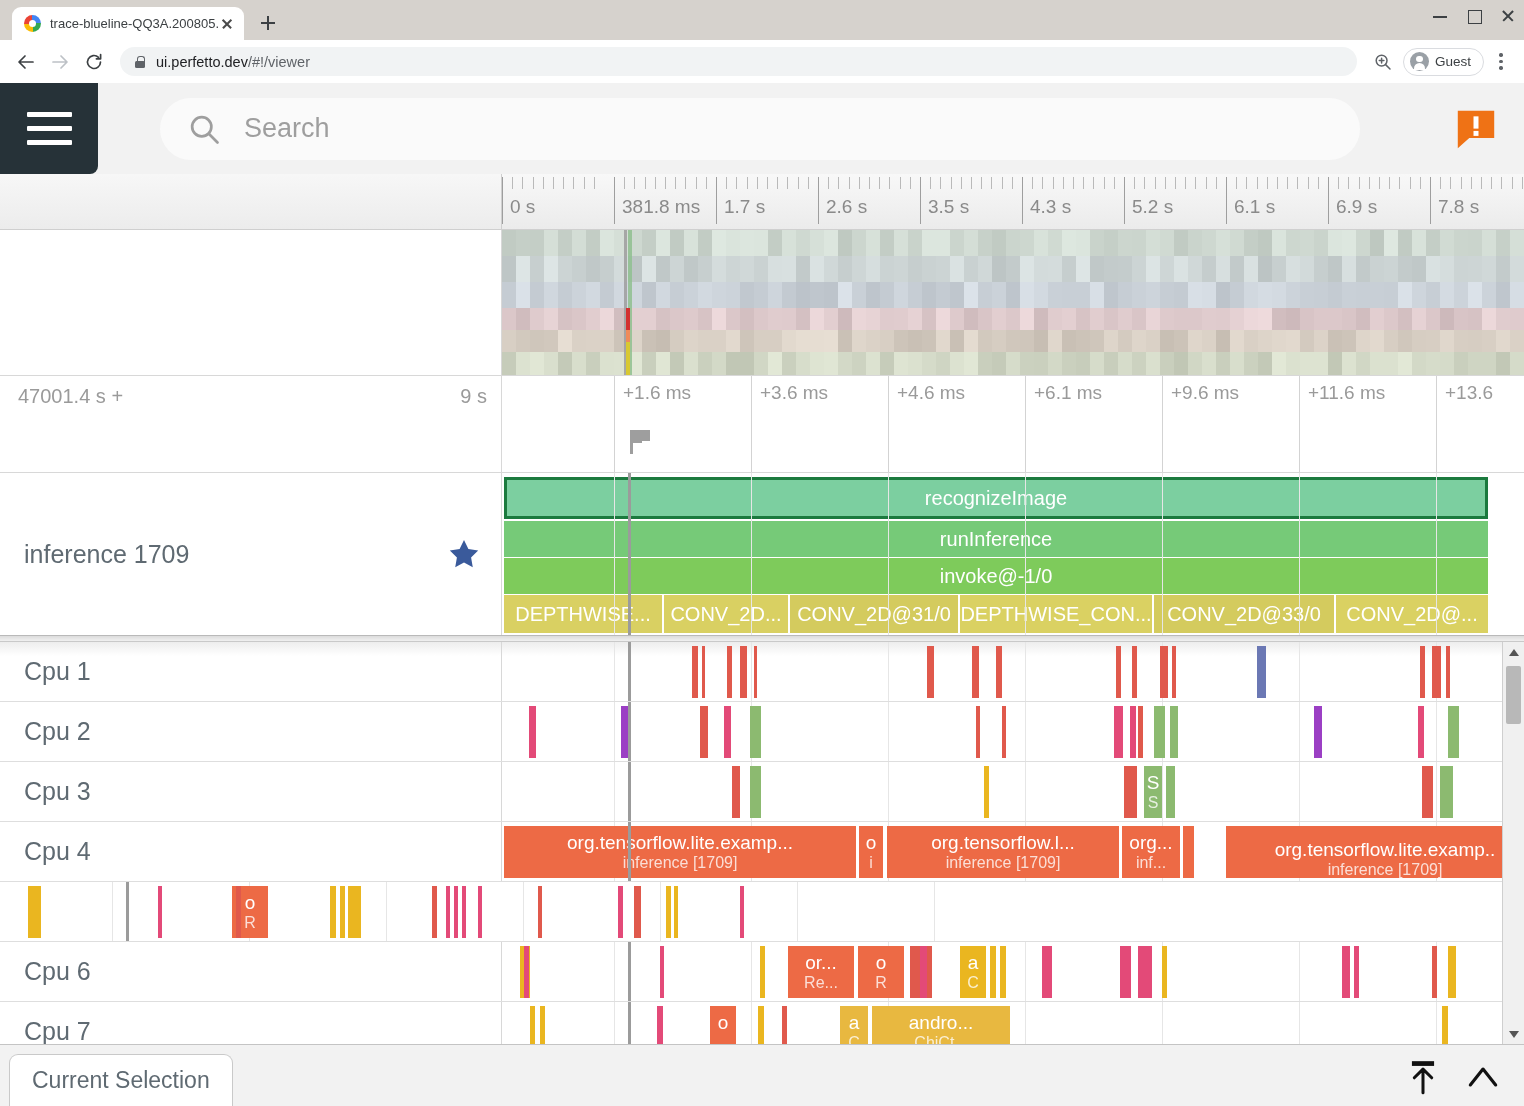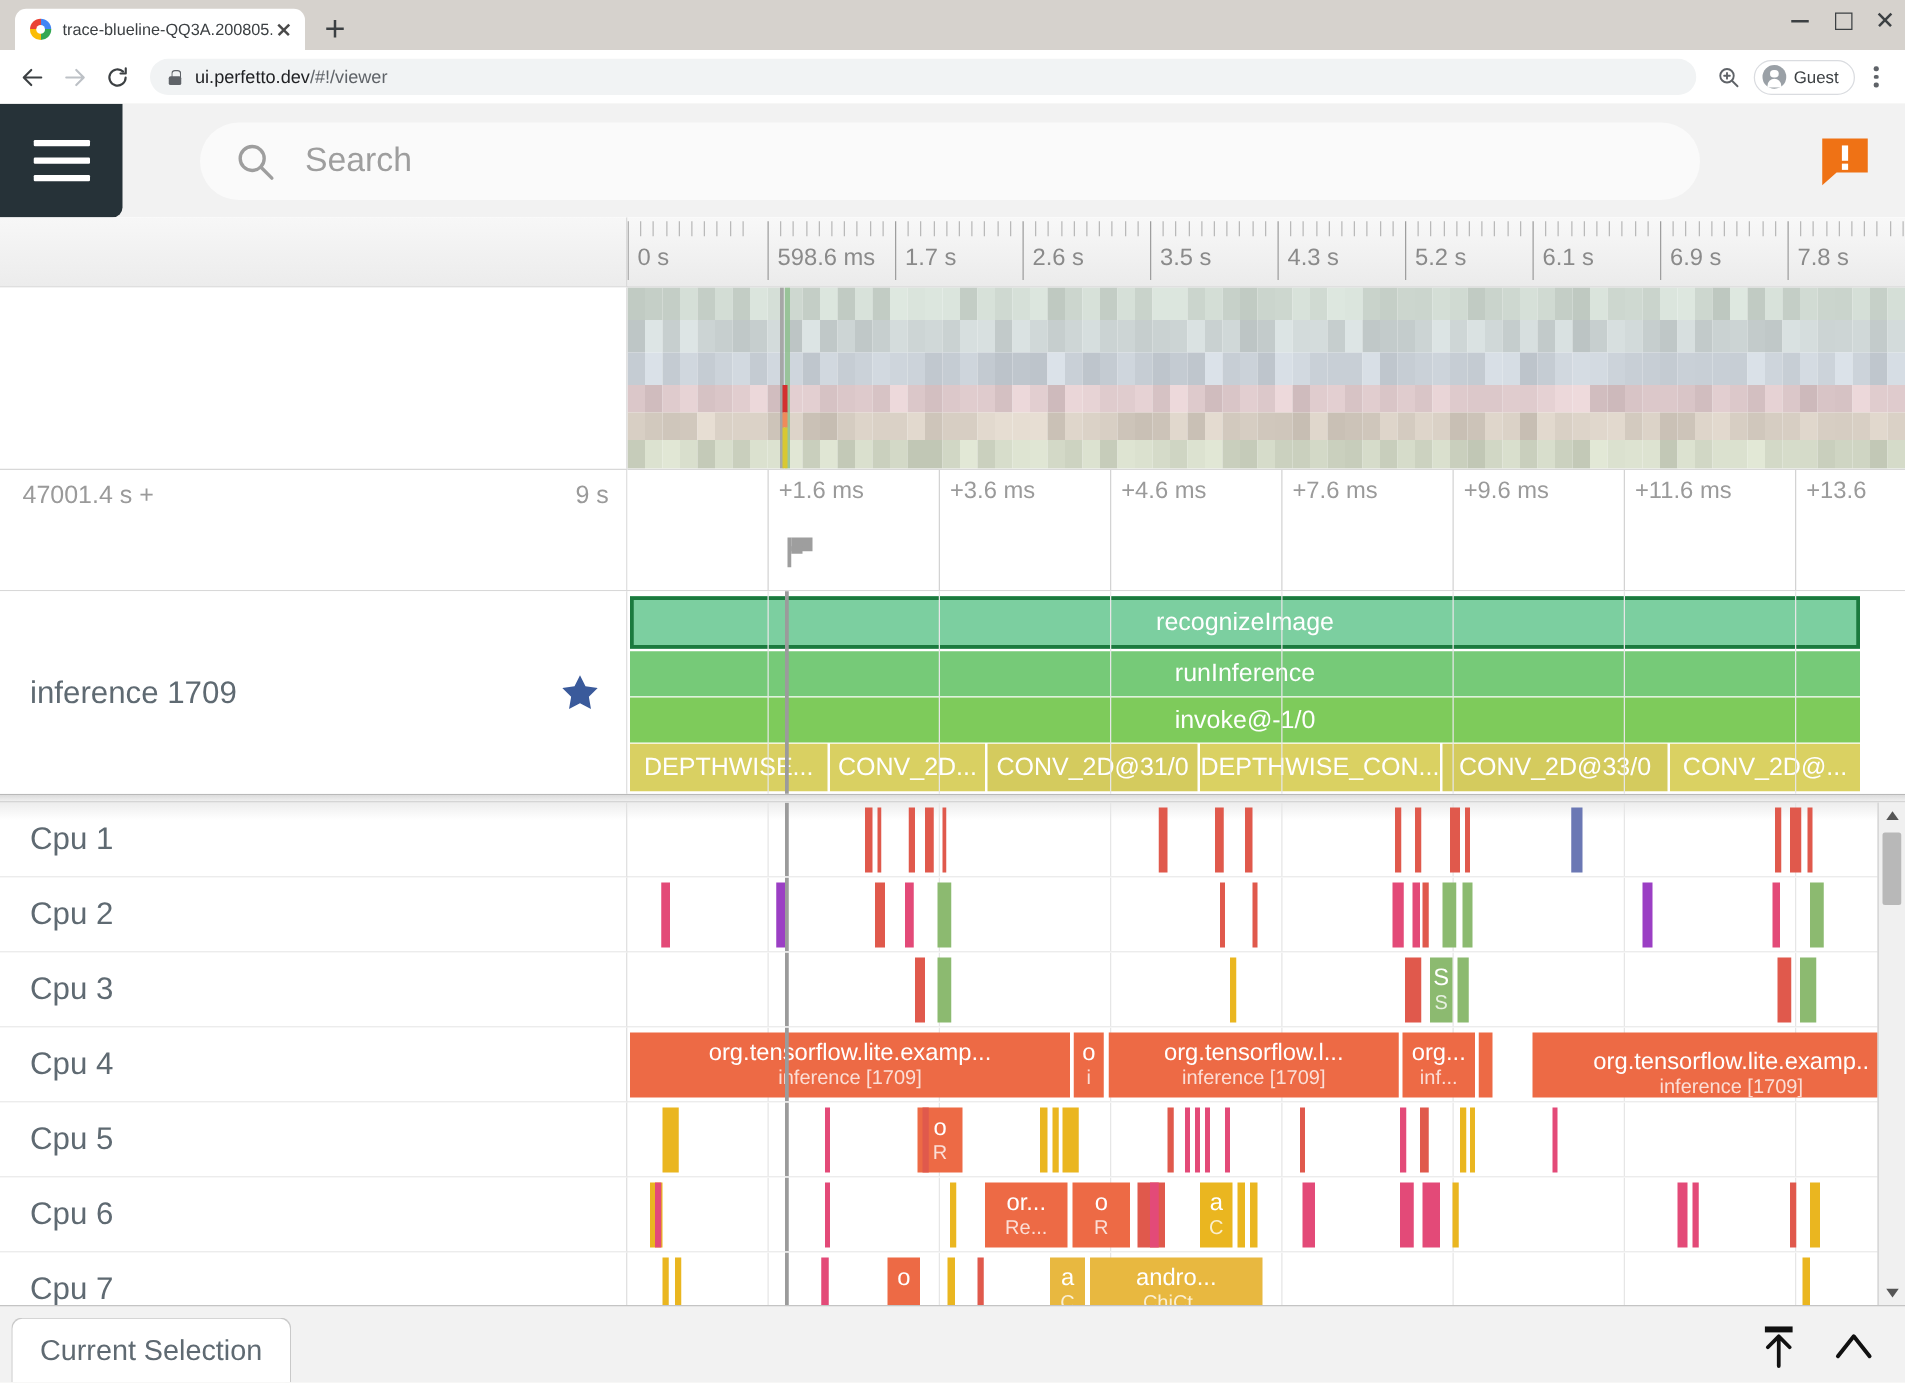--- a/index.html
+++ b/index.html
@@ -264,21 +264,21 @@
             <div class="tick-minor" style="left: 10.2px;"></div>
             <div class="tick-minor" style="left: 20.4px;"></div>
             <div class="tick-minor" style="left: 30.6px;"></div>
             <div class="tick-minor" style="left: 40.8px;"></div>
             <div class="tick-minor" style="left: 51px;"></div>
             <div class="tick-minor" style="left: 61.2px;"></div>
             <div class="tick-minor" style="left: 71.4px;"></div>
             <div class="tick-minor" style="left: 81.6px;"></div>
             <div class="tick-minor" style="left: 91.8px;"></div>
             <div class="tick-major" style="left: 112px;"></div>
-            <div class="tick-label" style="left: 112px;">598.6 ms</div>
+            <div class="tick-label" style="left: 112px;">381.8 ms</div>
             <div class="tick-minor" style="left: 122.2px;"></div>
             <div class="tick-minor" style="left: 132.4px;"></div>
             <div class="tick-minor" style="left: 142.6px;"></div>
             <div class="tick-minor" style="left: 152.8px;"></div>
             <div class="tick-minor" style="left: 163px;"></div>
             <div class="tick-minor" style="left: 173.2px;"></div>
             <div class="tick-minor" style="left: 183.4px;"></div>
             <div class="tick-minor" style="left: 193.6px;"></div>
             <div class="tick-minor" style="left: 203.8px;"></div>
             <div class="tick-major" style="left: 214px;"></div>
@@ -834,21 +834,21 @@
             <path d="M5 2h17v11H5z" fill="#9e9e9e"></path>
             <path d="M5 9h9v6H5z" fill="#9e9e9e"></path>
           </svg>
         <div class="off-sep" style="left: 112px;"></div>
             <div class="off-label" style="left: 112px;">+1.6 ms</div>
             <div class="off-sep" style="left: 249px;"></div>
             <div class="off-label" style="left: 249px;">+3.6 ms</div>
             <div class="off-sep" style="left: 386px;"></div>
             <div class="off-label" style="left: 386px;">+4.6 ms</div>
             <div class="off-sep" style="left: 523px;"></div>
-            <div class="off-label" style="left: 523px;">+7.6 ms</div>
+            <div class="off-label" style="left: 523px;">+6.1 ms</div>
             <div class="off-sep" style="left: 660px;"></div>
             <div class="off-label" style="left: 660px;">+9.6 ms</div>
             <div class="off-sep" style="left: 797px;"></div>
             <div class="off-label" style="left: 797px;">+11.6 ms</div>
             <div class="off-sep" style="left: 934px;"></div>
             <div class="off-label" style="left: 934px;">+13.6</div>
           </div>
       </div>
 
       <div class="tl-row" id="inference">
@@ -999,23 +999,20 @@
               </div>
               <div class="cslice" style="left: 681px; width: 11px; background: rgb(237, 106, 69);"></div>
               <div class="cslice" style="left: 724px; width: 318px; background: rgb(237, 106, 69); justify-content: flex-end;">
                 <div class="l1">org.tensorflow.lite.examp..</div>
                 <div class="l2">inference [1709]</div>
               </div>
               <div class="cursorline" style="left: 126px;"></div>
             </div>
           </div>
           <div class="cpu-row">
-            <div class="tl-left">
-              <span class="cpu-label">Cpu 5</span>
-            </div>
             <div class="tl-right">
               <div class="gridline" style="left: 112px;"></div>
               <div class="gridline" style="left: 249px;"></div>
               <div class="gridline" style="left: 386px;"></div>
               <div class="gridline" style="left: 523px;"></div>
               <div class="gridline" style="left: 660px;"></div>
               <div class="gridline" style="left: 797px;"></div>
               <div class="gridline" style="left: 934px;"></div>
               <div class="cslice" style="left: 28px; width: 13px; background: rgb(234, 182, 32);"></div>
               <div class="cslice" style="left: 158px; width: 4px; background: rgb(227, 74, 120);"></div>

